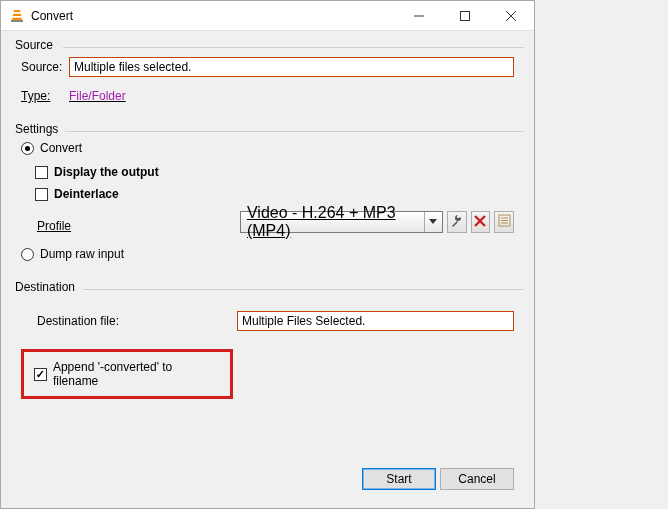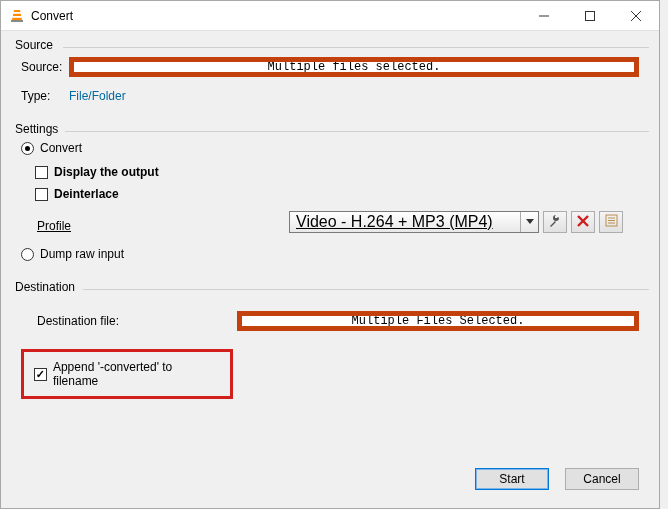--- a/index.html
+++ b/index.html
@@ -7,21 +7,21 @@
   body {
     font-family: "Segoe UI", Tahoma, sans-serif;
     font-size: 12px;
     background: #f0f0f0;
     color: #000;
     width: 668px;
     height: 509px;
     overflow: hidden;
   }
   .window {
-    width: 660px;
+    width: 535px;
     height: 509px;
     background: #f0f0f0;
     border: 1px solid #a8a8a8;
     display: flex;
     flex-direction: column;
   }
   .titlebar {
     height: 30px;
     background: #fff;
     border-bottom: 1px solid #e0e0e0;
@@ -82,30 +82,29 @@
     display: flex;
     align-items: center;
     margin-bottom: 12px;
   }
   .lbl {
     width: 48px;
   }
   .textfield {
     flex: 1;
     height: 20px;
-    border: 5px solid #c2410c;
+    border: 1px solid #c2410c;
     background: #fff;
     padding: 0 4px;
-    font-family: Liberation Mono, monospace;
+    font-family: Liberation Sans, sans-serif;
     font-size: 12px;
     line-height: 18px;
-    text-align: center;
   }
   .static-val {
-    color: #0369a1;
+    color: #a21caf;
   }
   .radio-row, .check-row {
     display: flex;
     align-items: center;
     margin-bottom: 8px;
   }
   .radio-outer {
     width: 13px; height: 13px;
     border: 1px solid #333;
     border-radius: 50%;
@@ -190,21 +189,21 @@
   .highlight-box {
     border: 3px solid #d31e1e;
     padding: 8px 10px;
     width: 212px;
     margin-top: 4px;
   }
   .highlight-box .check-row { margin-bottom: 0; }
   .button-row {
     display: flex;
     justify-content: flex-end;
-    gap: 16px;
+    gap: 4px;
     padding: 10px 10px 10px 0;
     margin-top: auto;
   }
   .btn {
     min-width: 74px;
     height: 22px;
     border: 1px solid #adadad;
     background: #e1e1e1;
     display: flex;
     align-items: center;
@@ -258,21 +257,21 @@
 
   <div class="content">
 
     <div class="group g-source">
       <span class="group-label">Source</span>
       <span class="group-divider"></span>
       <div class="row">
         <span class="lbl">Source:</span>
         <input class="textfield" readonly="" value="Multiple files selected." style="">
       </div>
-      <div class="row" style="margin-bottom:4px;">
+      <div class="row" style="margin-bottom:4px;text-decoration:underline;">
         <span class="lbl">Type:</span>
         <span class="static-val">File/Folder</span>
       </div>
     </div>
 
     <div class="group g-settings">
       <span class="group-label">Settings</span>
       <span class="group-divider"></span>
 
       <div class="radio-row">

